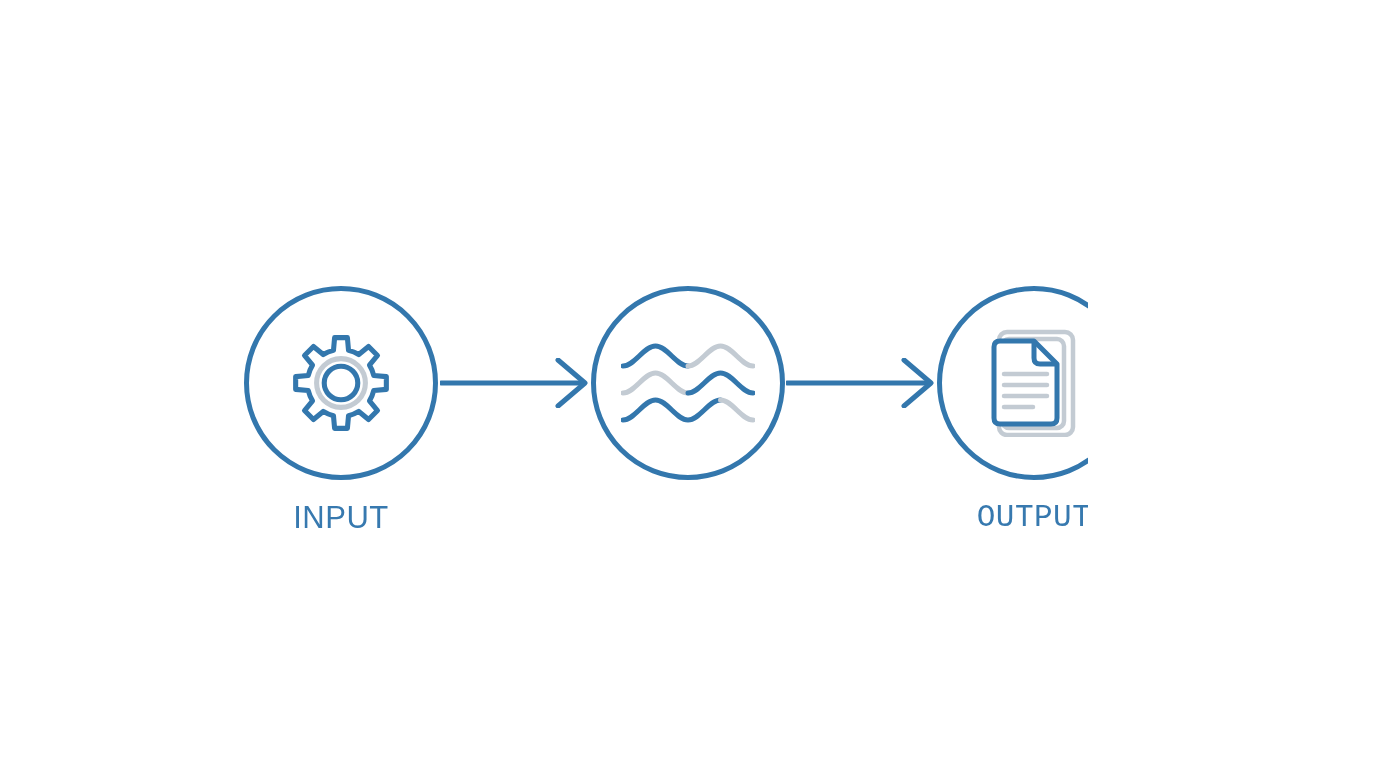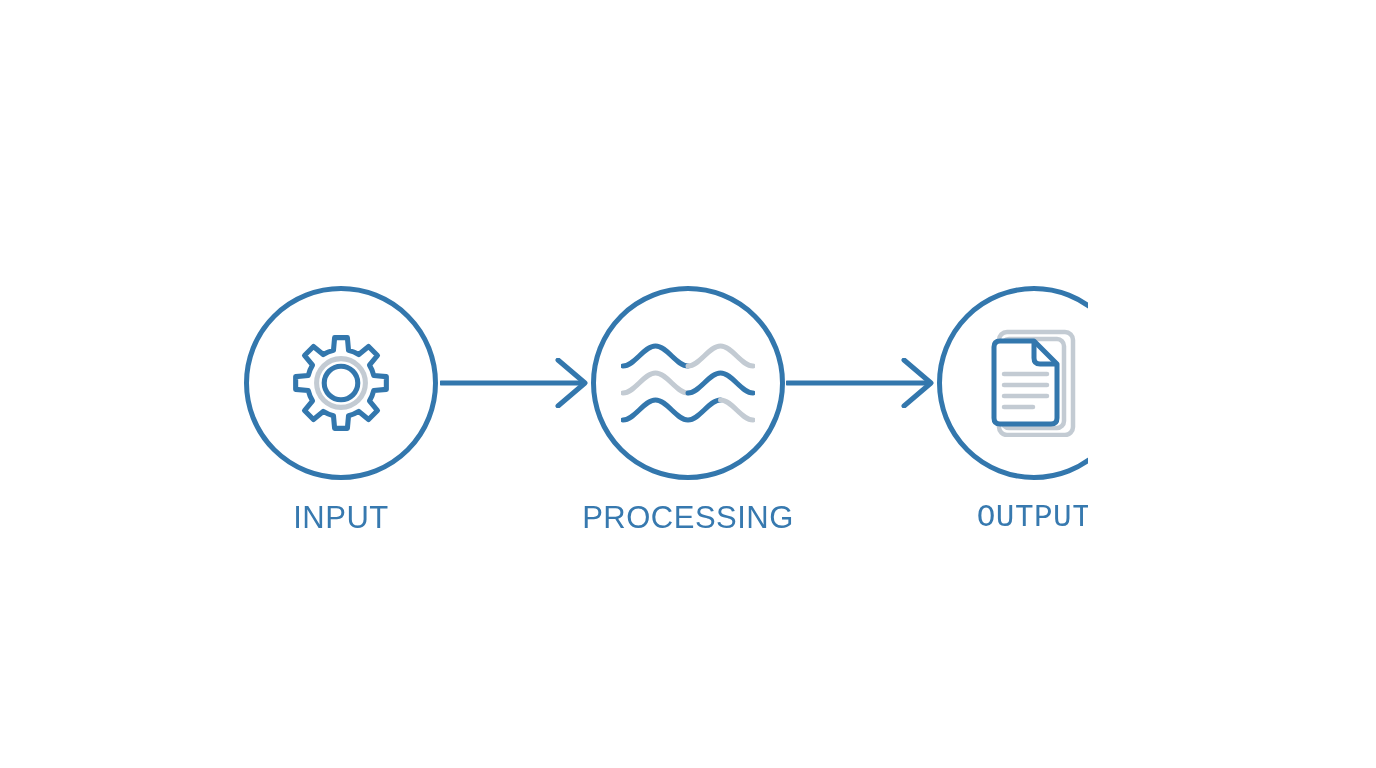--- a/index.html
+++ b/index.html
@@ -91,16 +91,15 @@
           <line x1="13" y1="45" x2="56" y2="45"></line>
           <line x1="13" y1="56" x2="56" y2="56"></line>
           <line x1="13" y1="67" x2="56" y2="67"></line>
           <line x1="13" y1="78" x2="42" y2="78"></line>
         </g>
       </svg>
     </span>
   </div>
 
   <div class="node-label label-input">INPUT</div>
-  <div class="node-label label-processing">PROCESSING</div>
   <div class="node-label label-output">OUTPUT</div>
 
 </div>
 
 </body></html>

